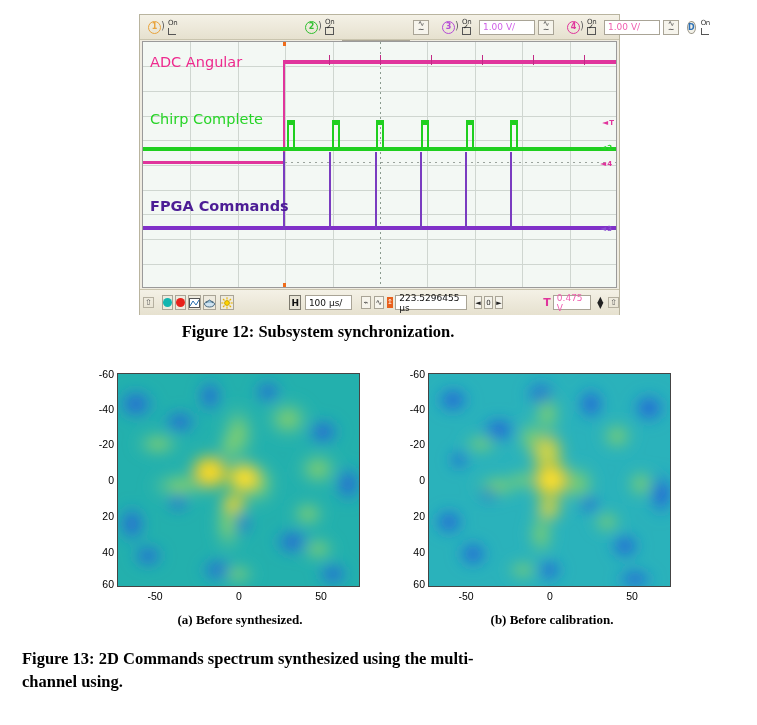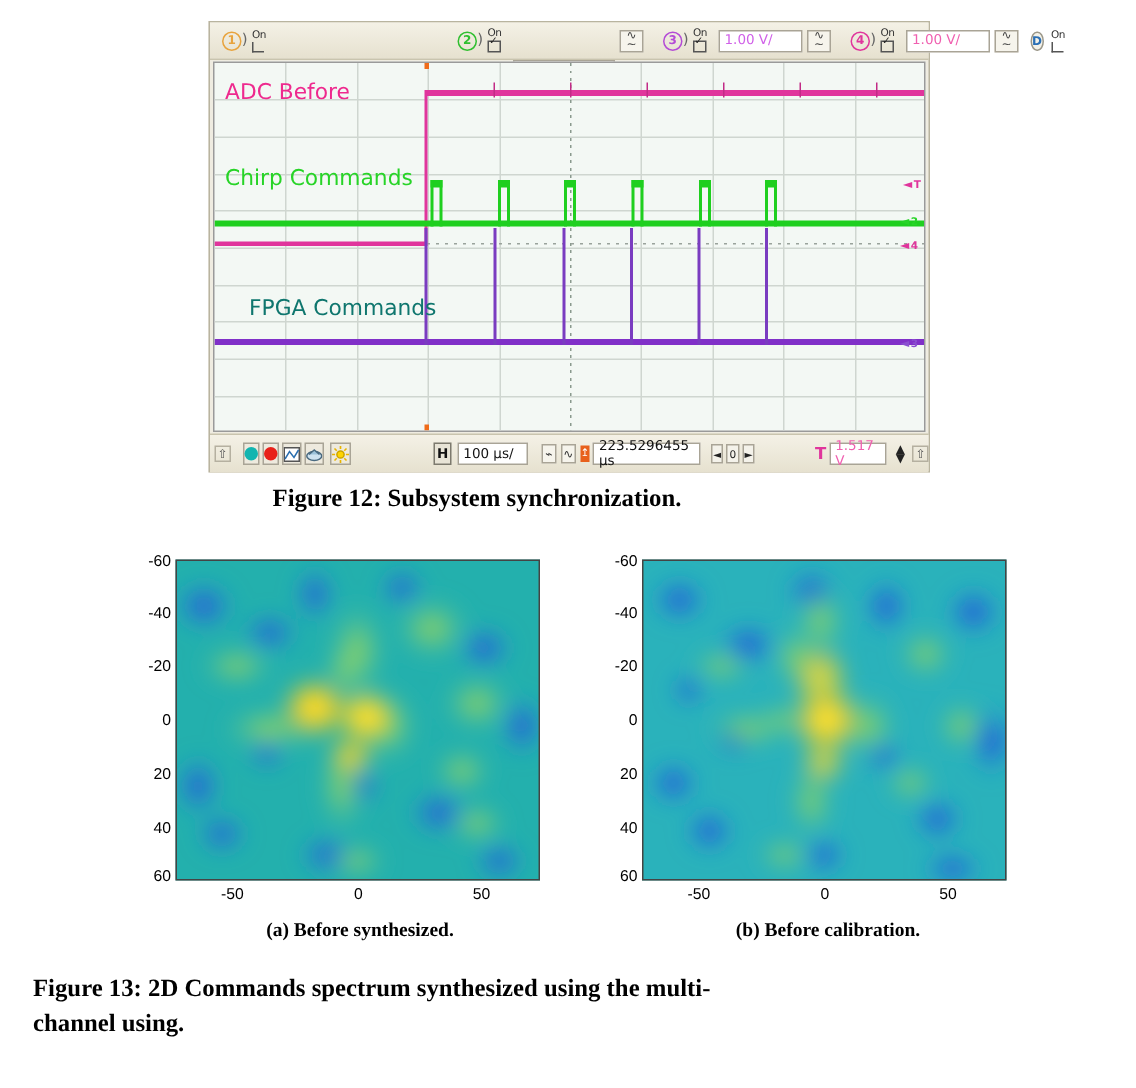--- a/index.html
+++ b/index.html
@@ -250,23 +250,23 @@
     <div style="position:absolute;left:142px;top:120px;right:0;height:1px;background:repeating-linear-gradient(90deg,#9aa39c 0 2px,transparent 2px 6px);"></div>
 
     <div class="tline" style="left:0;top:184px;width:475px;height:4px;background:#8030c8;"></div>
     <div style="position:absolute;left:140px;top:110px;width:2px;height:78px;background:#7a3cc0;"></div>
     <div style="position:absolute;left:186px;top:110px;width:2px;height:78px;background:#7a3cc0;"></div>
     <div style="position:absolute;left:232px;top:110px;width:2px;height:78px;background:#7a3cc0;"></div>
     <div style="position:absolute;left:277px;top:110px;width:2px;height:78px;background:#7a3cc0;"></div>
     <div style="position:absolute;left:322px;top:110px;width:2px;height:78px;background:#7a3cc0;"></div>
     <div style="position:absolute;left:367px;top:110px;width:2px;height:78px;background:#7a3cc0;"></div>
 
-    <div class="label" style="left:7px;top:12px;color:#ee2a8e;">ADC Before</div>
-    <div class="label" style="left:7px;top:69px;color:#27d427;">Chirp Commands</div>
-    <div class="label" style="left:23px;top:156px;color:#0f766e;">FPGA Commands</div>
+    <div class="label" style="left:7px;top:12px;color:#ee2a8e;">ADC Angular</div>
+    <div class="label" style="left:7px;top:69px;color:#27d427;">Chirp Complete</div>
+    <div class="label" style="left:7px;top:156px;color:#4c1d95;font-weight:bold;">FPGA Commands</div>
 
     <div class="mkr" style="right:2px;top:76px;color:#e0359c;">
       <span class="arrow">◄</span>
       <span>T</span>
     </div>
     <div class="mkr" style="right:4px;top:101px;color:#27d427;">
       <span class="arrow">◄</span>
       <span>2</span>
     </div>
     <div class="mkr" style="right:4px;top:117px;color:#e0359c;">
@@ -322,21 +322,21 @@
     <div class="sqbtn" style="margin-left:9px;">⌁</div>
     <div class="sqbtn">∿</div>
     <div class="orangebx">↥</div>
     <div class="field" style="width:96px;color:#111;margin-left:2px;">223.5296455 µs</div>
 
     <div class="arrbox" style="margin-left:7px;">◄</div>
     <div class="arrbox">0</div>
     <div class="arrbox">►</div>
 
     <div style="margin-left:40px;font-size:11px;font-weight:bold;color:#e0359c;">T</div>
-    <div class="field" style="width:50px;color:#f060b0;margin-left:2px;">1.517 V</div>
+    <div class="field" style="width:50px;color:#f060b0;margin-left:2px;">0.475 V</div>
 
     <div style="margin-left:6px;display:flex;flex-direction:column;line-height:6px;font-size:8px;color:#222;">
       <span>▲</span>
       <span>▼</span>
     </div>
     <span class="tiny" style="margin-left:5px;border:1px solid #b5b0a0;padding:0 1px;">⇧</span>
   </div>
 </div>
 
 <div class="fcap" style="left:0;top:322px;width:636px;">Figure 12: Subsystem synchronization.</div>

